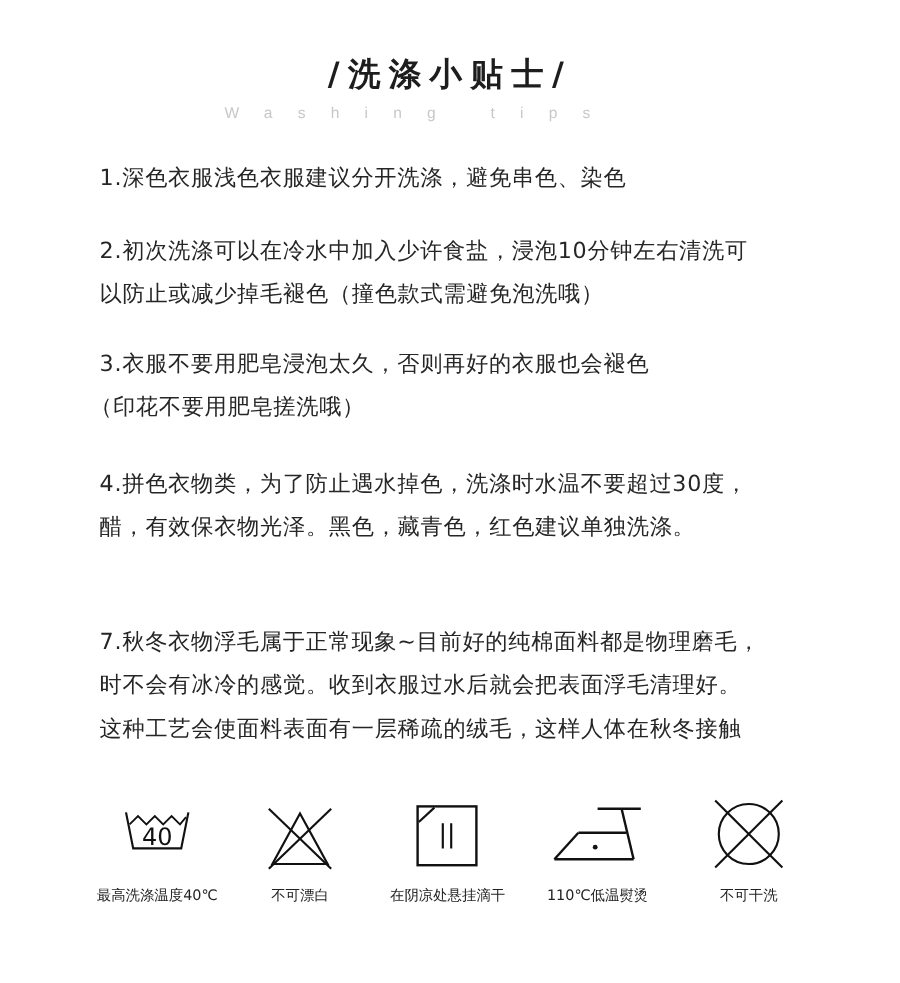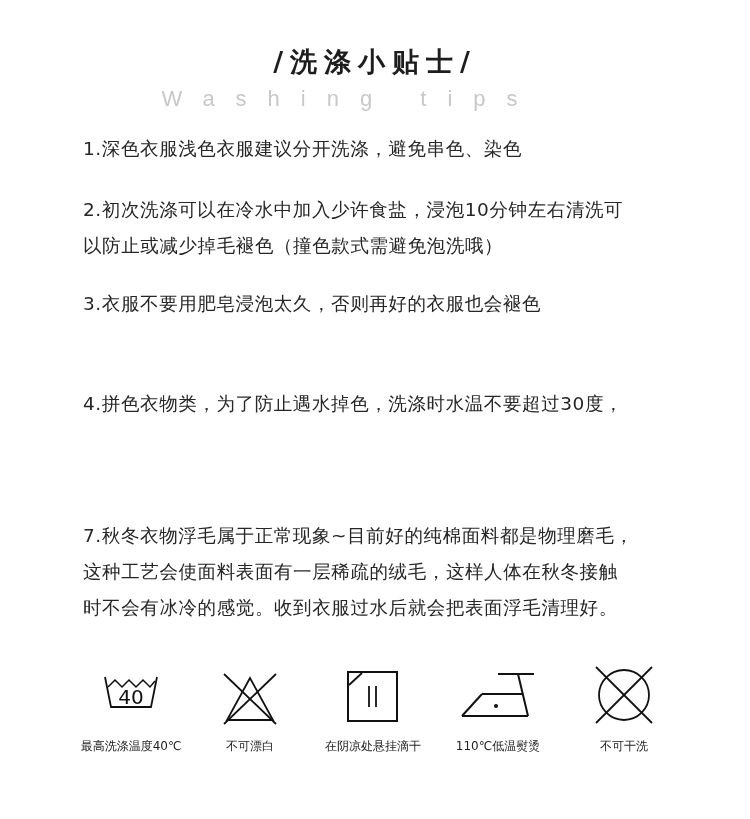--- a/index.html
+++ b/index.html
@@ -1,21 +1,21 @@
 <!DOCTYPE html>
 <html><head>
 <meta charset="utf-8">
 <style>
   html, body { margin: 0; padding: 0; background: #ffffff; }
   body { width: 750px; height: 819px; position: relative; overflow: hidden;
          font-family: "DejaVu Sans", "Liberation Sans", sans-serif; color: #222; }
   .title { position: absolute; top: 44px; left: 0; width: 750px; text-align: center;
            font-size: 27px; font-weight: bold; letter-spacing: 7px; color: #1d1d1d; }
   .subtitle { position: absolute; top: 86px; left: 0; width: 690px; text-align: center;
-              font-size: 22px; letter-spacing: 21px; color: #c8c8c8; font-family: "Liberation Sans", sans-serif; padding-left: 10px; box-sizing: border-box; }
+              font-size: 13px; letter-spacing: 21px; color: #c8c8c8; font-family: "Liberation Sans", sans-serif; padding-left: 10px; box-sizing: border-box; }
   .tips { position: absolute; left: 83px; top: 0; width: 610px; }
   .tip { position: absolute; left: 0; width: 610px; font-size: 18.5px; line-height: 36px; color: #262626; letter-spacing: 0.6px; }
   .tip div { white-space: nowrap; }
   .icons { position: absolute; left: 0; top: 660px; width: 734px; height: 110px; text-decoration: underline; }
   .icon-item { position: absolute; top: 0; width: 130px; text-align: center; }
   .icon-item svg { display: block; margin: 0 auto; }
   .icon-label { position: absolute; top: 78px; left: 0; width: 130px; text-align: center;
                 font-size: 12px; color: #222; white-space: nowrap; }
 </style>
 </head>
@@ -27,28 +27,30 @@
 <div class="tips">
   <div class="tip" style="top:131px">
     <div>1.深色衣服浅色衣服建议分开洗涤，避免串色、染色</div>
   </div>
   <div class="tip" style="top:192px">
     <div>2.初次洗涤可以在冷水中加入少许食盐，浸泡10分钟左右清洗可</div>
     <div>以防止或减少掉毛褪色（撞色款式需避免泡洗哦）</div>
   </div>
   <div class="tip" style="top:286px">
     <div>3.衣服不要用肥皂浸泡太久，否则再好的衣服也会褪色</div>
+    <div style="margin-left:-8px">（印花不要用肥皂搓洗哦）</div>
   </div>
   <div class="tip" style="top:386px">
     <div>4.拼色衣物类，为了防止遇水掉色，洗涤时水温不要超过30度，</div>
+    <div>醋，有效保衣物光泽。黑色，藏青色，红色建议单独洗涤。</div>
   </div>
   <div class="tip" style="top:518px">
     <div>7.秋冬衣物浮毛属于正常现象~目前好的纯棉面料都是物理磨毛，</div>
+    <div>时不会有冰冷的感觉。收到衣服过水后就会把表面浮毛清理好。</div>
     <div>这种工艺会使面料表面有一层稀疏的绒毛，这样人体在秋冬接触</div>
-    <div>时不会有冰冷的感觉。收到衣服过水后就会把表面浮毛清理好。</div>
   </div>
 </div>
 
 <div class="icons">
 
   <div class="icon-item" style="left:66px">
     <svg width="60" height="50" viewBox="0 0 60 50" style="margin-top:15px">
       <polyline points="4,2 10,32 50,32 56,2" fill="none" stroke="#111" stroke-width="1.8"></polyline>
       <polyline points="7,12 14,5 21,12 28,5 35,12 42,5 49,12 54,6" fill="none" stroke="#111" stroke-width="1.5"></polyline>
       <text x="30" y="29" text-anchor="middle" font-size="20" font-family="DejaVu Sans, sans-serif" fill="#111">40</text>

